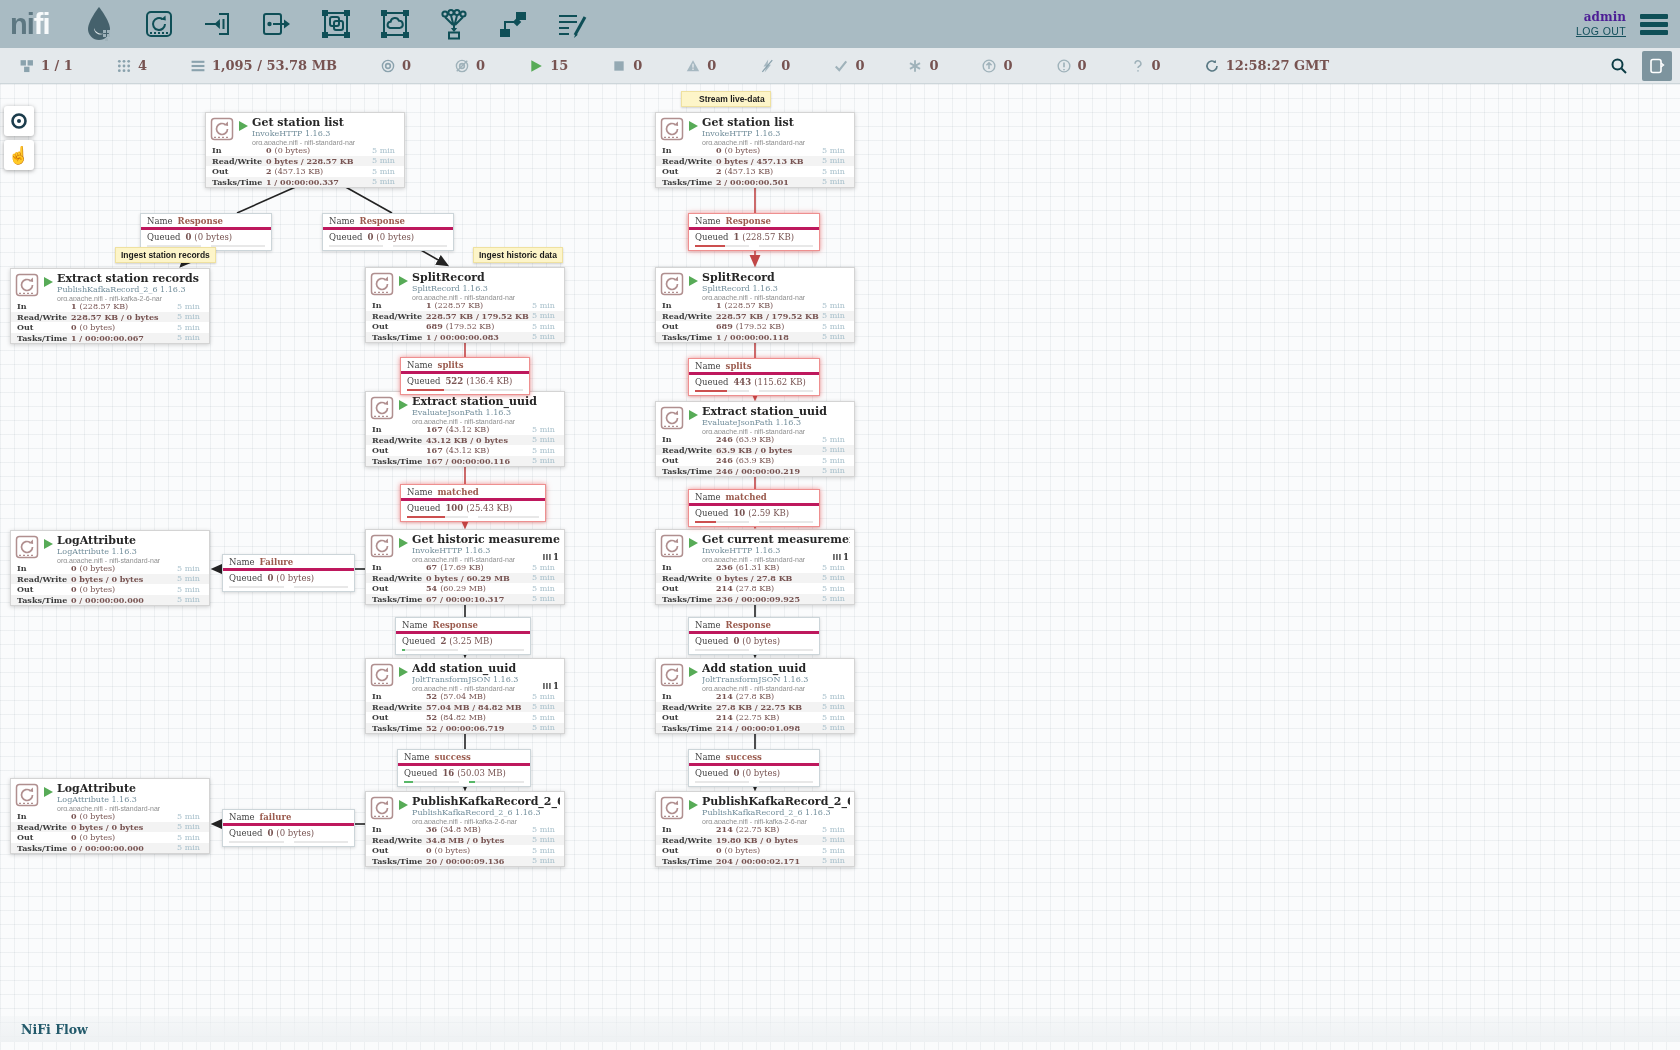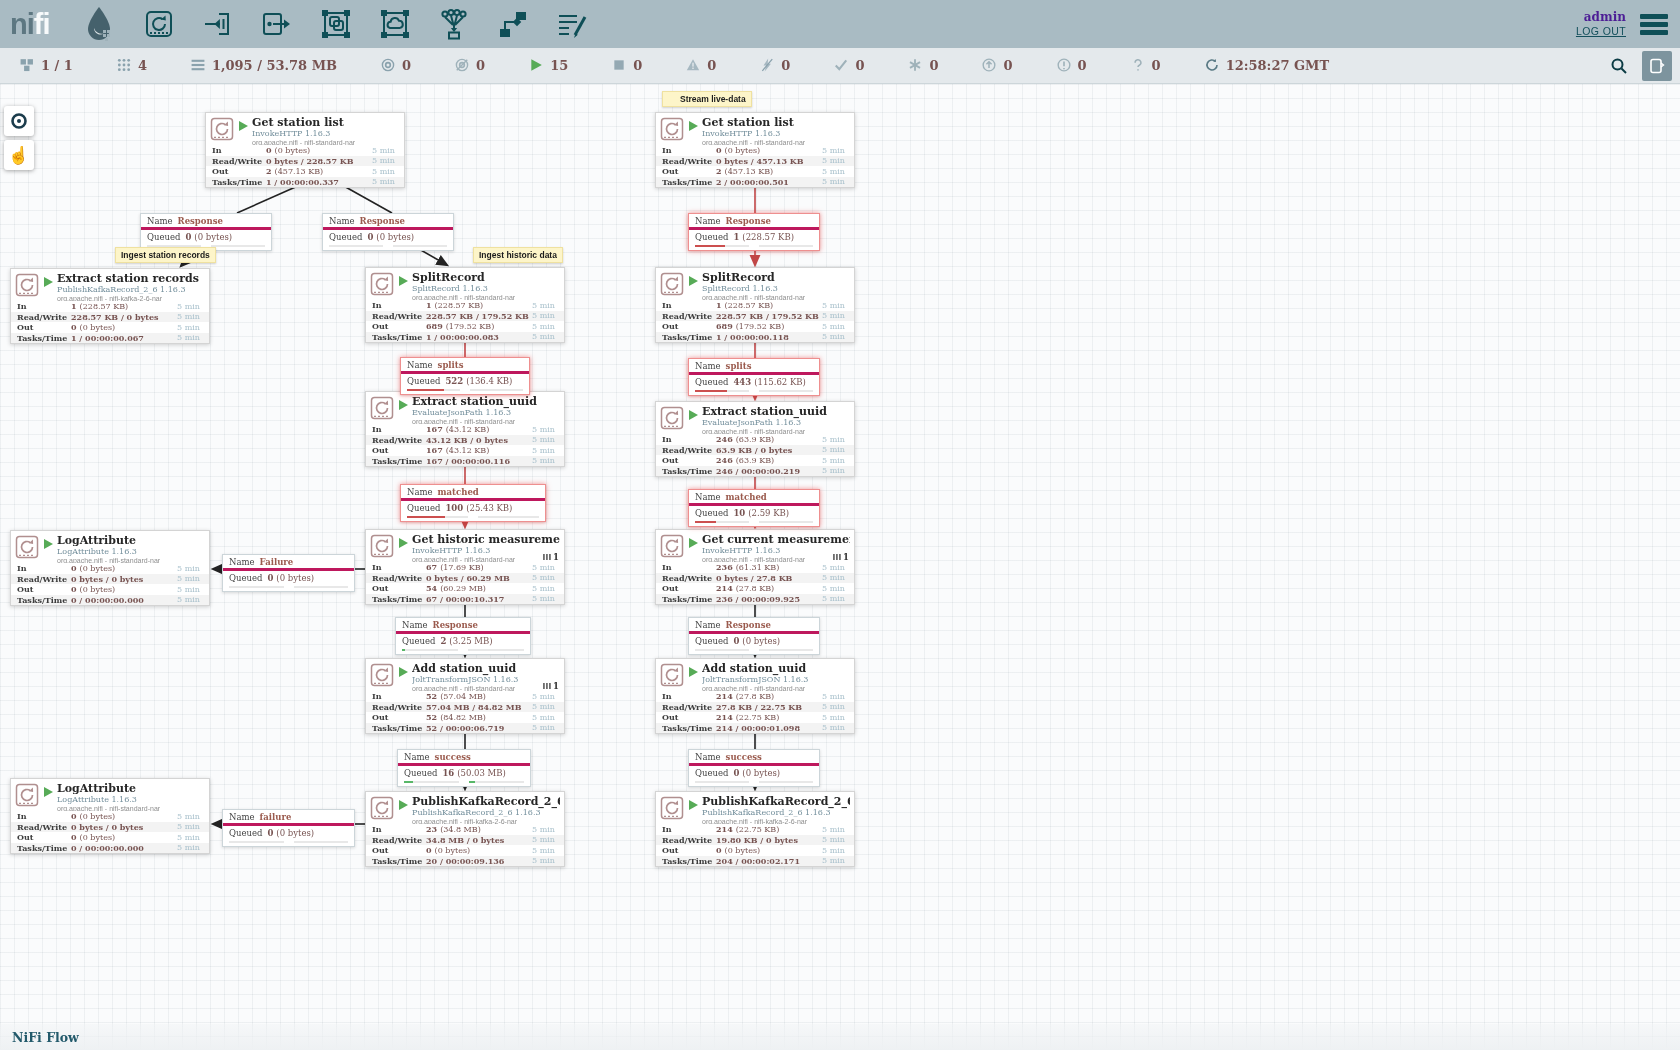--- a/index.html
+++ b/index.html
@@ -16,21 +16,21 @@
   .tool svg { width:32px; height:32px; stroke:#0f4f57; fill:none; stroke-width:2; }
   #header-right { margin-left:auto; display:flex; align-items:center; gap:14px; }
   #user-block { text-align:right; line-height:1.25; }
   #user-name { font-size:12px; color:#4c1d95;font-weight:bold; }
   #logout { font-size:10.5px; color:#14505c; text-decoration:underline; letter-spacing:.4px; cursor:pointer; }
   #hamburger { width:28px; cursor:pointer; display:flex; flex-direction:column; gap:3px; }
   #hamburger span { display:block; height:5px; background:#0f4f57; border-radius:1px; }
 
   
   #statusbar { height:36px; background:#e4e9ec; display:flex; align-items:center; padding:0 8px 0 20px; border-bottom:1px solid #cdd6da; }
-  .stat { display:flex; align-items:flex-start; margin-right:44px; }
+  .stat { display:flex; align-items:center; margin-right:44px; }
   .stat svg { width:14px; height:14px; margin-right:7px; }
   .stat .v { font-size:13px; font-weight:bold; color:#775351; font-family:"DejaVu Serif", serif; white-space:nowrap; }
   #refresh-stat svg { width:14px; height:14px; }
   #sb-right { margin-left:auto; display:flex; align-items:center; gap:10px; }
   #search-btn { width:26px; height:26px; display:flex; align-items:center; justify-content:center; cursor:pointer; }
   #panel-toggle { width:30px; height:30px; background:#7d949e; border-radius:2px; display:flex; align-items:center; justify-content:center; cursor:pointer; }
 
   
   #canvas { position:absolute; left:0; top:84px; width:1680px; height:966px; background-color:#fafbfc;
     background-image:linear-gradient(to right, rgba(110,130,140,.09) 1px, transparent 1px),
@@ -75,21 +75,21 @@
   .c-qr { color:#775351; margin-left:3px; }
   .c-bars { display:flex; gap:10px; padding:0 6px 3px 6px; }
   .c-track { flex:1; height:2px; background:#e8e8e8; }
   .c-fill { height:100%; width:0; }
 
   
   .ylabel { position:absolute; background:#fdf5c9; border:1px solid #efe1a0; box-shadow:0 1px 2px rgba(0,0,0,.18);
     font-size:8.5px; font-weight:bold; color:#1c1c1c; padding:2px 5px; white-space:nowrap; cursor:pointer; }
 
   
-  #footer { position:absolute; left:0; bottom:0; width:1680px; height:26px; background:linear-gradient(to bottom, rgba(238,241,243,.35), #eef1f3); display:flex; align-items:center; padding-left:12px; }
+  #footer { position:absolute; left:0; bottom:8px; width:1680px; height:26px; background:linear-gradient(to bottom, rgba(238,241,243,.35), #eef1f3); display:flex; align-items:center; padding-left:21px; }
   #breadcrumb { font-family:"DejaVu Serif", serif; font-size:12.5px; font-weight:bold; color:#235a6b; cursor:pointer; }
 </style>
 </head>
 <body>
 
 <div id="header">
   <div id="logo">
     <span class="nifi-txt"><span class="nifi-ni">ni</span><span class="nifi-fi">fi</span></span>
     <svg width="34" height="40" viewBox="0 0 34 40">
       <path d="M17 3 C17 3 6 17 6 25 a11 11 0 0 0 22 0 C28 17 17 3 17 3 Z" fill="#45616c"></path>
@@ -916,21 +916,21 @@
           </svg>
       <div class="p-titles">
         <div class="p-name">PublishKafkaRecord_2_6</div>
         <div class="p-type">PublishKafkaRecord_2_6 1.16.3</div>
         <div class="p-bundle">org.apache.nifi - nifi-kafka-2-6-nar</div>
       </div>
 
     </div>
     <div class="stat-row">
           <span class="sr-label">In</span>
-          <span class="sr-val"><span class="sr-b">23</span><span class="sr-r">(34.8 MB)</span></span>
+          <span class="sr-val"><span class="sr-b">36</span><span class="sr-r">(34.8 MB)</span></span>
           <span class="sr-win">5 min</span>
         </div>
     <div class="stat-row">
           <span class="sr-label">Read/Write</span>
           <span class="sr-val"><span class="sr-b">34.8 MB / 0 bytes</span><span class="sr-r"></span></span>
           <span class="sr-win">5 min</span>
         </div>
     <div class="stat-row">
           <span class="sr-label">Out</span>
           <span class="sr-val"><span class="sr-b">0</span><span class="sr-r">(0 bytes)</span></span>
@@ -1130,21 +1130,21 @@
     <div class="c-row2"><span class="c-word c-w2">Queued</span><span class="c-qb">0</span><span class="c-qr">(0 bytes)</span></div>
     <div class="c-bars">
       <div class="c-track">
             <div class="c-fill c-fill-q" style="width: 0%; background: rgb(88, 183, 104);"></div>
           </div>
       <div class="c-track">
             <div class="c-fill c-fill-s" style="width: 0%; background: rgb(88, 183, 104);"></div>
           </div>
     </div>
   </div>
-      <div class="ylabel" style="left: 662px; top: 7px; padding-left: 17px;">Stream live-data</div>
+      <div class="ylabel" style="left: 681px; top: 7px; padding-left: 17px;">Stream live-data</div>
       <div class="ylabel" style="left: 115px; top: 163px;">Ingest station records</div>
       <div class="ylabel" style="left: 473px; top: 163px;">Ingest historic data</div>
     </div>
 
   <div class="palette-btn" id="navigate-btn">
     <svg width="18" height="18" viewBox="0 0 18 18">
         <circle cx="9" cy="9" r="6.5" fill="none" stroke="#1c3d4d" stroke-width="2.6"></circle>
         <circle cx="9" cy="9" r="2" fill="#1c3d4d"></circle>
       </svg>
   </div>

